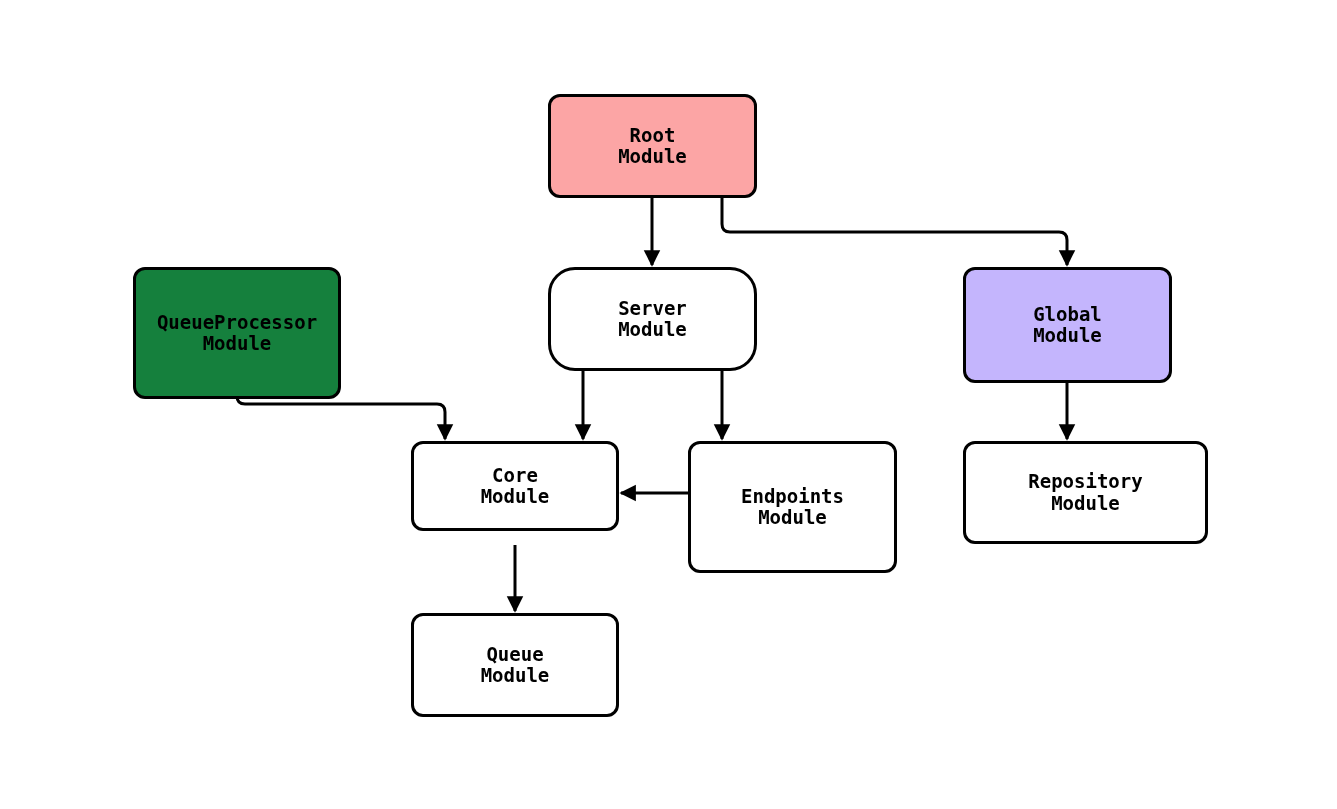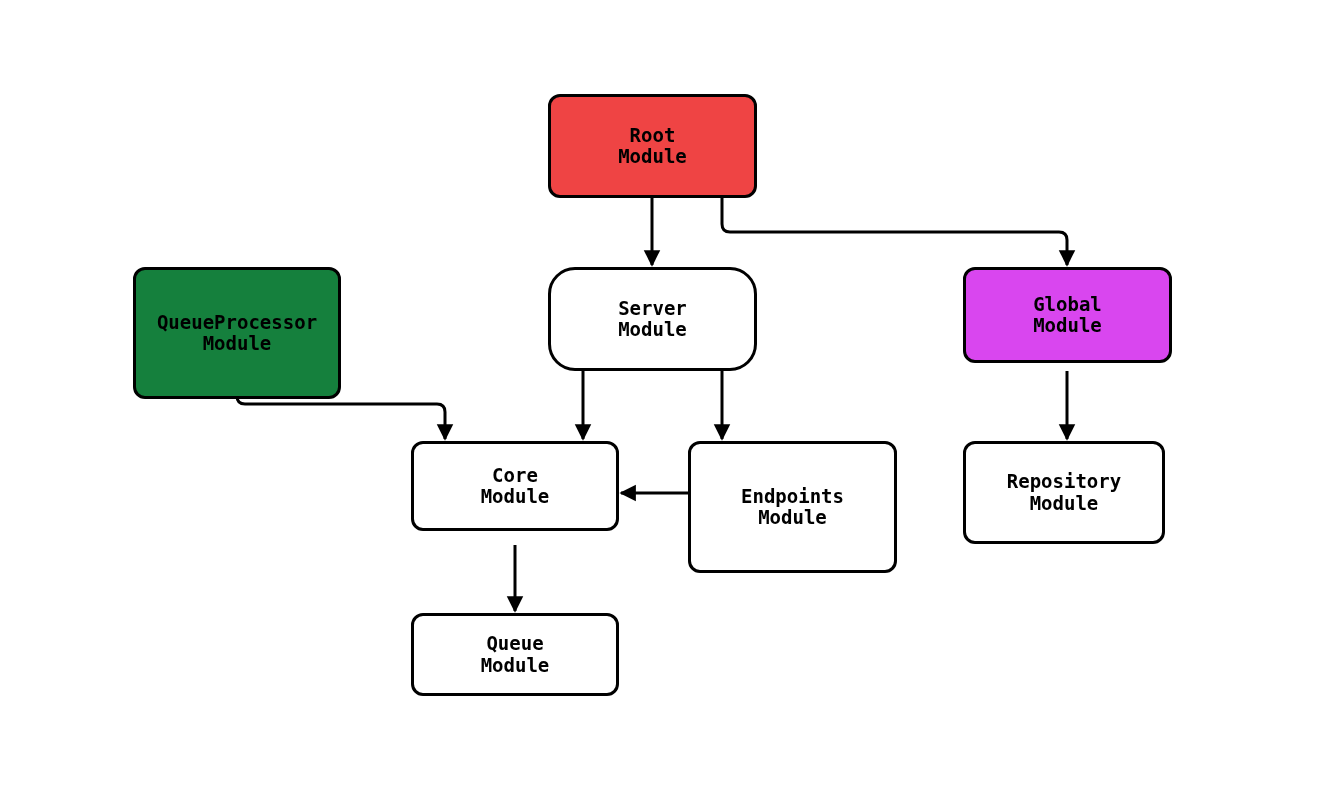--- a/index.html
+++ b/index.html
@@ -45,45 +45,45 @@
   <path d="M652,198 L652,265" fill="none" stroke="#000000" stroke-width="3" marker-end="url(#arrowhead)"></path>
       <path d="M722,198 L722,224 Q722,232 730,232 L1059,232 Q1067,232 1067,240 L1067,265" fill="none" stroke="#000000" stroke-width="3" marker-end="url(#arrowhead)"></path>
       <path d="M237,371 L237,396 Q237,404 245,404 L437,404 Q445,404 445,412 L445,439" fill="none" stroke="#000000" stroke-width="3" marker-end="url(#arrowhead)"></path>
       <path d="M583,371 L583,439" fill="none" stroke="#000000" stroke-width="3" marker-end="url(#arrowhead)"></path>
       <path d="M722,371 L722,439" fill="none" stroke="#000000" stroke-width="3" marker-end="url(#arrowhead)"></path>
       <path d="M688,493 L621,493" fill="none" stroke="#000000" stroke-width="3" marker-end="url(#arrowhead)"></path>
       <path d="M1067,371 L1067,439" fill="none" stroke="#000000" stroke-width="3" marker-end="url(#arrowhead)"></path>
       <path d="M515,545 L515,611" fill="none" stroke="#000000" stroke-width="3" marker-end="url(#arrowhead)"></path>
     </svg>
 
-  <div class="node" style="left: 548px; top: 94px; width: 209px; height: 104px; border-width: 3.3px; border-color: rgb(0, 0, 0); background: #ef4444; color: rgb(0, 0, 0);">
+  <div class="node" style="left: 548px; top: 94px; width: 209px; height: 104px; border-width: 3.3px; border-color: rgb(0, 0, 0); background: #fca5a5; color: rgb(0, 0, 0);">
     <span class="node-label">Root
 Module</span>
   </div>
   <div class="node" style="left: 133px; top: 267px; width: 208px; height: 132px; border-width: 3.3px; border-color: rgb(0, 0, 0); background: #15803d; color: rgb(0, 0, 0);">
     <span class="node-label">QueueProcessor
 Module</span>
   </div>
   <div class="node" style="left: 548px; top: 267px; width: 209px; height: 104px; border-width: 3.3px; border-color: rgb(0, 0, 0); background: rgb(255, 255, 255); color: rgb(0, 0, 0); border-radius: 27px;">
     <span class="node-label">Server
 Module</span>
   </div>
-  <div class="node" style="left: 963px; top: 267px; width: 209px; height: 96px; border-width: 3.3px; border-color: rgb(0, 0, 0); background: #d946ef; color: rgb(0, 0, 0);">
+  <div class="node" style="left: 963px; top: 267px; width: 209px; height: 116px; border-width: 3.3px; border-color: rgb(0, 0, 0); background: #c4b5fd; color: rgb(0, 0, 0);">
     <span class="node-label">Global
 Module</span>
   </div>
   <div class="node" style="left: 411px; top: 441px; width: 208px; height: 90px; border-width: 3.3px; border-color: rgb(0, 0, 0); background: rgb(255, 255, 255); color: rgb(0, 0, 0);">
     <span class="node-label">Core
 Module</span>
   </div>
   <div class="node" style="left: 688px; top: 441px; width: 209px; height: 132px; border-width: 3.3px; border-color: rgb(0, 0, 0); background: rgb(255, 255, 255); color: rgb(0, 0, 0);">
     <span class="node-label">Endpoints
 Module</span>
   </div>
-  <div class="node" style="left: 963px; top: 441px; width: 202px; height: 103px; border-width: 3.3px; border-color: rgb(0, 0, 0); background: rgb(255, 255, 255); color: rgb(0, 0, 0);">
+  <div class="node" style="left: 963px; top: 441px; width: 245px; height: 103px; border-width: 3.3px; border-color: rgb(0, 0, 0); background: rgb(255, 255, 255); color: rgb(0, 0, 0);">
     <span class="node-label">Repository
 Module</span>
   </div>
-  <div class="node" style="left: 411px; top: 613px; width: 208px; height: 83px; border-width: 3.3px; border-color: rgb(0, 0, 0); background: rgb(255, 255, 255); color: rgb(0, 0, 0);">
+  <div class="node" style="left: 411px; top: 613px; width: 208px; height: 104px; border-width: 3.3px; border-color: rgb(0, 0, 0); background: rgb(255, 255, 255); color: rgb(0, 0, 0);">
     <span class="node-label">Queue
 Module</span>
   </div>
 </div>
 
 </body></html>

